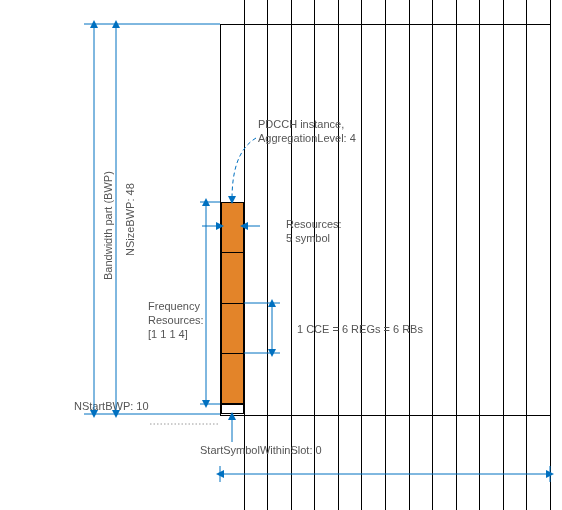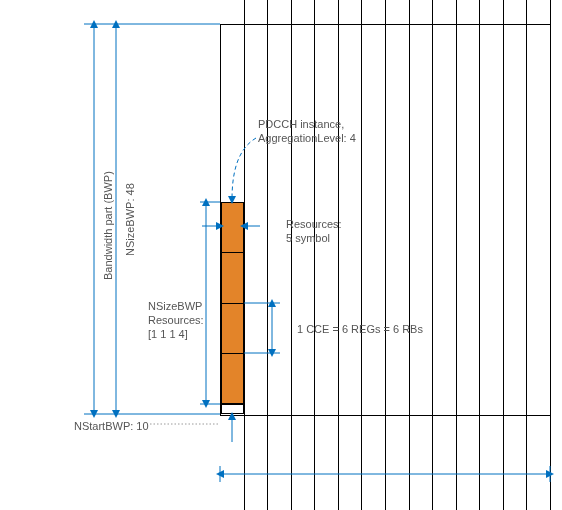--- a/index.html
+++ b/index.html
@@ -110,23 +110,24 @@
 
 <div class="pdcch" style="top:202px;height:202px"></div>
 <div class="cce-divider" style="top:252px"></div>
 <div class="cce-divider" style="top:303px"></div>
 <div class="cce-divider" style="top:353px"></div>
 <div class="whiteblock"></div>
 
 <div class="lbl vlbl" style="left:102px;top:280px">Bandwidth part (BWP)</div>
 <div class="lbl vlbl" style="left:124px;top:256px">NSizeBWP: 48</div>
 
-<div class="lbl" style="left:74px;top:420px">NStartBWP: 10</div>
+<div class="lbl" style="left:74px;top:400px">NStartBWP: 10</div>
+<div class="lbl" style="left:200px;top:444px">StartSymbolWithinSlot: 0</div>
 
-<div class="lbl" style="left:148px;top:300px">NSizeBWP</div>
+<div class="lbl" style="left:148px;top:300px">Frequency</div>
 <div class="lbl" style="left:148px;top:314px">Resources:</div>
 <div class="lbl" style="left:148px;top:328px">[1 1 1 4]</div>
 
 <div class="lbl" style="left:258px;top:118px">PDCCH instance,</div>
 <div class="lbl" style="left:258px;top:132px">AggregationLevel: 4</div>
 
 <div class="lbl" style="left:286px;top:218px">Resources:</div>
 <div class="lbl" style="left:286px;top:232px">5 symbol</div>
 
 <div class="lbl" style="left:297px;top:323px">1 CCE = 6 REGs = 6 RBs</div>

